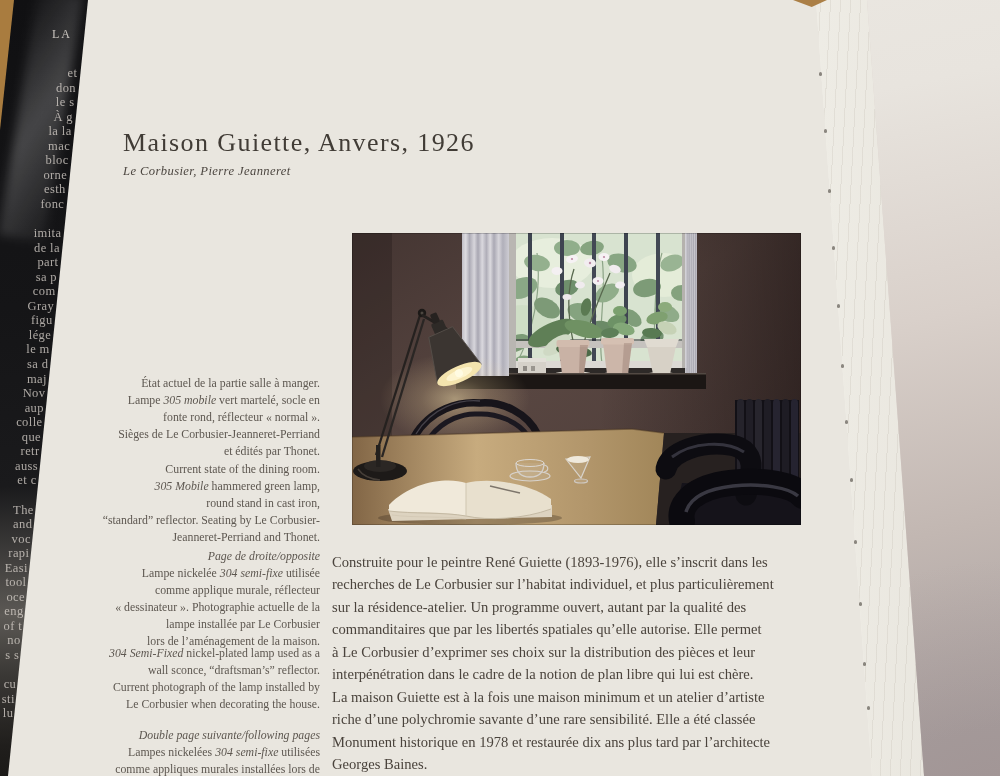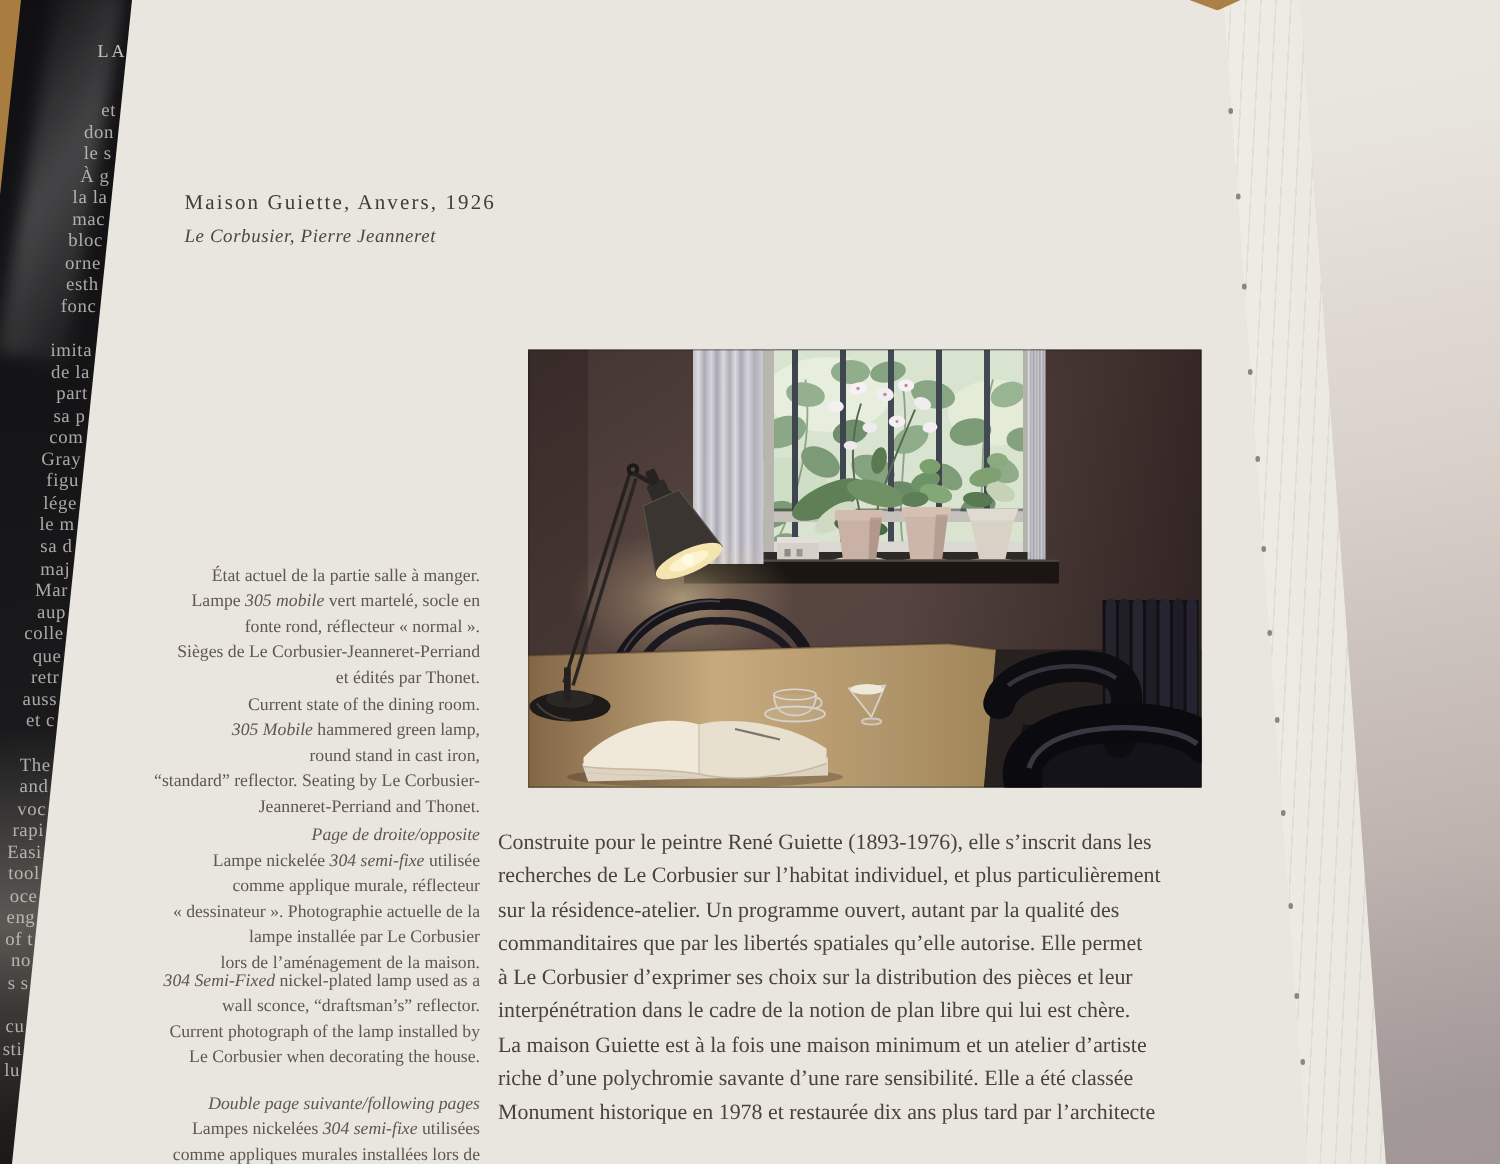--- a/index.html
+++ b/index.html
@@ -8,32 +8,32 @@
   .layer{position:absolute;inset:0;}
   
   .wood{background:linear-gradient(100deg,#b68a4a 0%,#a97c3f 40%,#96700f0 100%);
         background-color:#a97c3f;}
   
   .prev-page{clip-path:polygon(14px 0,90px 0,10px 776px,0 776px,0 130px);
      background:linear-gradient(178deg,#101012 0%,#151517 38%,#1a1a1c 60%,#454341 70%,#5c5955 76%,#3b3936 83%,#201e1c 92%,#161412 100%);}
   .prev-sheen{position:absolute;left:18px;top:-10px;width:46px;height:250px;
      background:linear-gradient(115deg,rgba(255,255,255,0.02),rgba(255,255,255,0.22) 50%,rgba(255,255,255,0.03));
      transform:rotate(9deg);filter:blur(5px);}
-  .prev-header{position:absolute;left:65px;top:27px;font-size:12px;letter-spacing:2px;
+  .prev-header{position:absolute;left:52px;top:27px;font-size:12px;letter-spacing:2px;
      color:rgba(226,221,214,0.85);}
   .prev-frag{position:absolute;left:0;height:15px;text-align:right;overflow:hidden;
      font-size:12.5px;letter-spacing:.4px;color:rgba(215,209,202,0.78);white-space:nowrap;}
   
   .page{clip-path:polygon(88px 0,818px 0,876px 776px,8px 776px);
      background:
        radial-gradient(900px 500px at 30% 10%,rgba(120,110,95,0.06),transparent 60%),
        linear-gradient(160deg,#e3e0d9 0%,#e8e5de 30%,#ecloe9e2 55%,#eeebe4 100%);
      background-color:#e9e6df;}
   .title-block{position:absolute;left:123px;top:128px;}
-  .title-block h1{margin:0;font-size:14px;font-weight:normal;letter-spacing:1.4px;
+  .title-block h1{margin:0;font-size:26px;font-weight:normal;letter-spacing:1.4px;
      color:#413c36;white-space:nowrap;}
   .subtitle{margin-top:6px;font-style:italic;font-size:12.6px;letter-spacing:.4px;color:#4c4640;}
   .photo{position:absolute;left:352px;top:233px;width:449px;height:292px;
      box-shadow:inset 0 0 14px rgba(0,0,0,0.25);background:#54423e;}
   .photo svg{display:block;}
   .captions{position:absolute;left:60px;top:0;width:260px;}
   .cap-block{position:absolute;left:0;width:260px;text-align:right;color:#5d5750;
      font-size:11.8px;line-height:17px;}
   .cap-line{white-space:nowrap;}
   .cap-line .it{font-style:italic;}
@@ -82,21 +82,21 @@
         <div class="prev-frag" style="top: 240.6px; width: 59.94px;">de la</div>
         <div class="prev-frag" style="top: 255.15px; width: 58.485px;">part</div>
         <div class="prev-frag" style="top: 269.7px; width: 57.03px; font-family: Liberation Serif, serif;">sa p</div>
         <div class="prev-frag" style="top: 284.25px; width: 55.575px;">com</div>
         <div class="prev-frag" style="top: 298.8px; width: 54.12px;">Gray</div>
         <div class="prev-frag" style="top: 313.35px; width: 52.665px;">figu</div>
         <div class="prev-frag" style="top: 327.9px; width: 51.21px;">lége</div>
         <div class="prev-frag" style="top: 342.45px; width: 49.755px;">le m</div>
         <div class="prev-frag" style="top: 357px; width: 48.3px;">sa d</div>
         <div class="prev-frag" style="top: 371.55px; width: 46.845px;">maj</div>
-        <div class="prev-frag" style="top: 386.1px; width: 45.39px;">Mar</div>
+        <div class="prev-frag" style="top: 386.1px; width: 45.39px;">Nov</div>
         <div class="prev-frag" style="top: 400.65px; width: 43.935px;">aup</div>
         <div class="prev-frag" style="top: 415.2px; width: 42.48px;">colle</div>
         <div class="prev-frag" style="top: 429.75px; width: 41.025px;">que</div>
         <div class="prev-frag" style="top: 444.3px; width: 39.57px;">retr</div>
         <div class="prev-frag" style="top: 458.85px; width: 38.115px;">auss</div>
         <div class="prev-frag" style="top: 473.4px; width: 36.66px;">et c</div>
         <div class="prev-frag" style="top: 502.5px; width: 33.75px;">The</div>
         <div class="prev-frag" style="top: 517.05px; width: 32.295px;">and</div>
         <div class="prev-frag" style="top: 531.6px; width: 30.84px;">voc</div>
         <div class="prev-frag" style="top: 546.15px; width: 29.385px;">rapi</div>
@@ -391,20 +391,21 @@
     <div class="bodytext" id="bodytext">
         <div class="body-line">Construite pour le peintre René Guiette (1893-1976), elle s’inscrit dans les</div>
         <div class="body-line">recherches de Le Corbusier sur l’habitat individuel, et plus particulièrement</div>
         <div class="body-line">sur la résidence-atelier. Un programme ouvert, autant par la qualité des</div>
         <div class="body-line">commanditaires que par les libertés spatiales qu’elle autorise. Elle permet</div>
         <div class="body-line">à Le Corbusier d’exprimer ses choix sur la distribution des pièces et leur</div>
         <div class="body-line">interpénétration dans le cadre de la notion de plan libre qui lui est chère.</div>
         <div class="body-line">La maison Guiette est à la fois une maison minimum et un atelier d’artiste</div>
         <div class="body-line">riche d’une polychromie savante d’une rare sensibilité. Elle a été classée</div>
         <div class="body-line">Monument historique en 1978 et restaurée dix ans plus tard par l’architecte</div>
+        <div class="body-line">Georges Baines.</div>
       </div>
   </div>
 
   <div class="layer edge-strip"></div>
   <div class="layer right-page"></div>
   <div class="top-sliver"></div>
 
 <div class="stitch" style="top: 72px; left: 819.378px;"></div>
     <div class="stitch" style="top: 129px; left: 823.636px;"></div>
     <div class="stitch" style="top: 189px; left: 828.118px;"></div>

